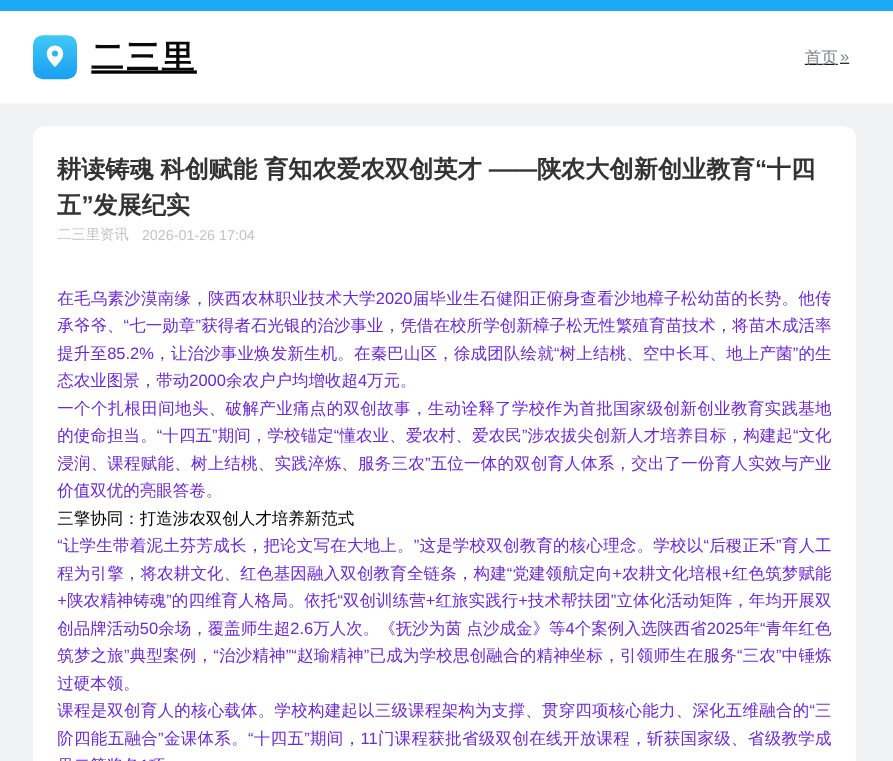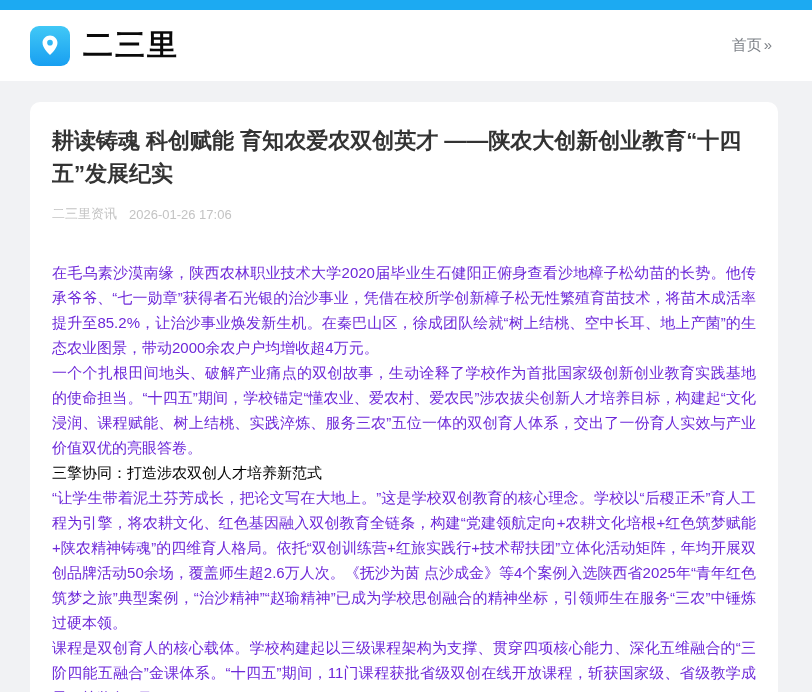--- a/index.html
+++ b/index.html
@@ -8,25 +8,26 @@
     width: 812px; height: 692px;
     overflow: hidden;
     background: #f1f2f4;
     font-family: "Liberation Sans", "DejaVu Sans", sans-serif;
   }
   .top-bar {
     height: 10px;
     background: #1caaf2;
   }
   .site-header {
-    height: 71px;
+    height: 84px;
     background: #ffffff;
     display: flex;
     align-items: center;
     padding: 0 40px 0 30px;
+    text-decoration: underline;
   }
   .logo-box {
     width: 40px; height: 40px;
     border-radius: 9px;
     background: linear-gradient(180deg, #41c8f6 0%, #189ff1 100%);
     display: flex;
     align-items: center;
     justify-content: center;
     flex: 0 0 auto;
   }
@@ -56,21 +57,21 @@
     min-height: 589px;
   }
   .article-title {
     margin: 0;
     font-size: 22px;
     line-height: 33px;
     font-weight: 700;
     color: #333333;
   }
   .byline {
-    margin-top: 15px;
+    margin-top: 1px;
     font-size: 13px;
     color: #c3c3c3;
     display: flex;
     gap: 12px;
     align-items: center;
   }
   .article-body {
     margin-top: 37px;
   }
   .article-body p {
@@ -103,21 +104,21 @@
   <a class="home-link">
     <span>首页</span>
     <span class="arrow">»</span>
   </a>
 </header>
 
 <main class="content-card">
   <h1 class="article-title">耕读铸魂 科创赋能 育知农爱农双创英才 ——陕农大创新创业教育“十四五”发展纪实</h1>
   <div class="byline">
     <span>二三里资讯</span>
-    <span>2026-01-26 17:06</span>
+    <span>2026-01-26 17:04</span>
   </div>
   <article class="article-body">
     <p>在毛乌素沙漠南缘，陕西农林职业技术大学2020届毕业生石健阳正俯身查看沙地樟子松幼苗的长势。他传承爷爷、“七一勋章”获得者石光银的治沙事业，凭借在校所学创新樟子松无性繁殖育苗技术，将苗木成活率提升至85.2%，让治沙事业焕发新生机。在秦巴山区，徐成团队绘就“树上结桃、空中长耳、地上产菌”的生态农业图景，带动2000余农户户均增收超4万元。</p>
     <p>一个个扎根田间地头、破解产业痛点的双创故事，生动诠释了学校作为首批国家级创新创业教育实践基地的使命担当。“十四五”期间，学校锚定“懂农业、爱农村、爱农民”涉农拔尖创新人才培养目标，构建起“文化浸润、课程赋能、树上结桃、实践淬炼、服务三农”五位一体的双创育人体系，交出了一份育人实效与产业价值双优的亮眼答卷。</p>
     <p class="sub-heading">三擎协同：打造涉农双创人才培养新范式</p>
     <p>“让学生带着泥土芬芳成长，把论文写在大地上。”这是学校双创教育的核心理念。学校以“后稷正禾”育人工程为引擎，将农耕文化、红色基因融入双创教育全链条，构建“党建领航定向+农耕文化培根+红色筑梦赋能+陕农精神铸魂”的四维育人格局。依托“双创训练营+红旅实践行+技术帮扶团”立体化活动矩阵，年均开展双创品牌活动50余场，覆盖师生超2.6万人次。《抚沙为茵 点沙成金》等4个案例入选陕西省2025年“青年红色筑梦之旅”典型案例，“治沙精神”“赵瑜精神”已成为学校思创融合的精神坐标，引领师生在服务“三农”中锤炼过硬本领。</p>
     <p>课程是双创育人的核心载体。学校构建起以三级课程架构为支撑、贯穿四项核心能力、深化五维融合的“三阶四能五融合”金课体系。“十四五”期间，11门课程获批省级双创在线开放课程，斩获国家级、省级教学成果二等奖各1项。</p>
 
   </article>
 </main>

